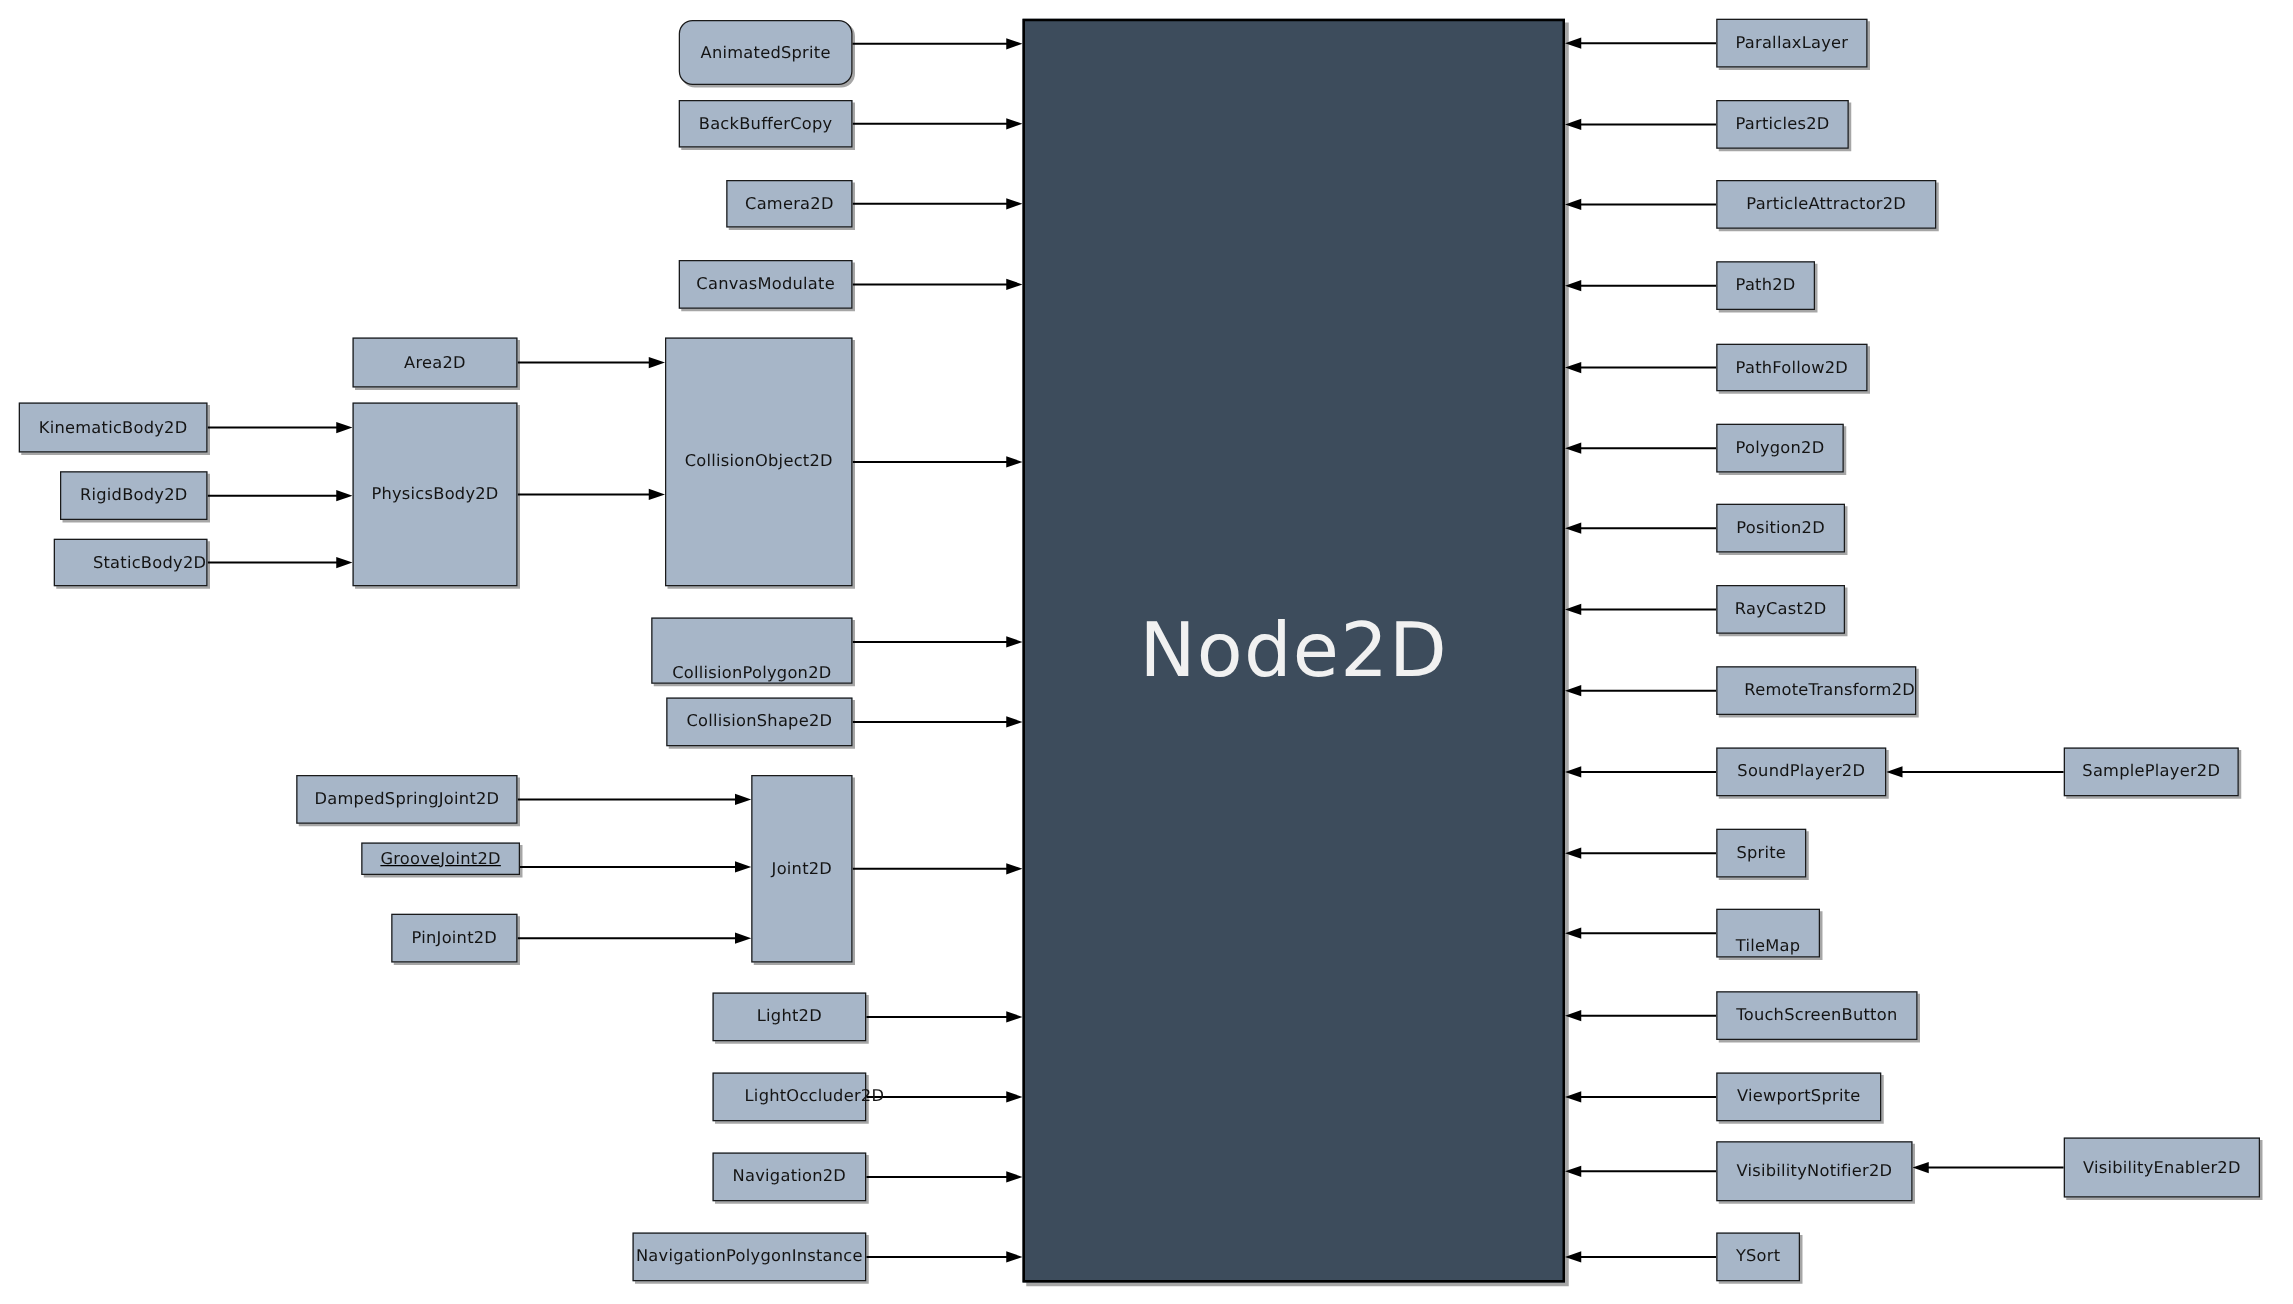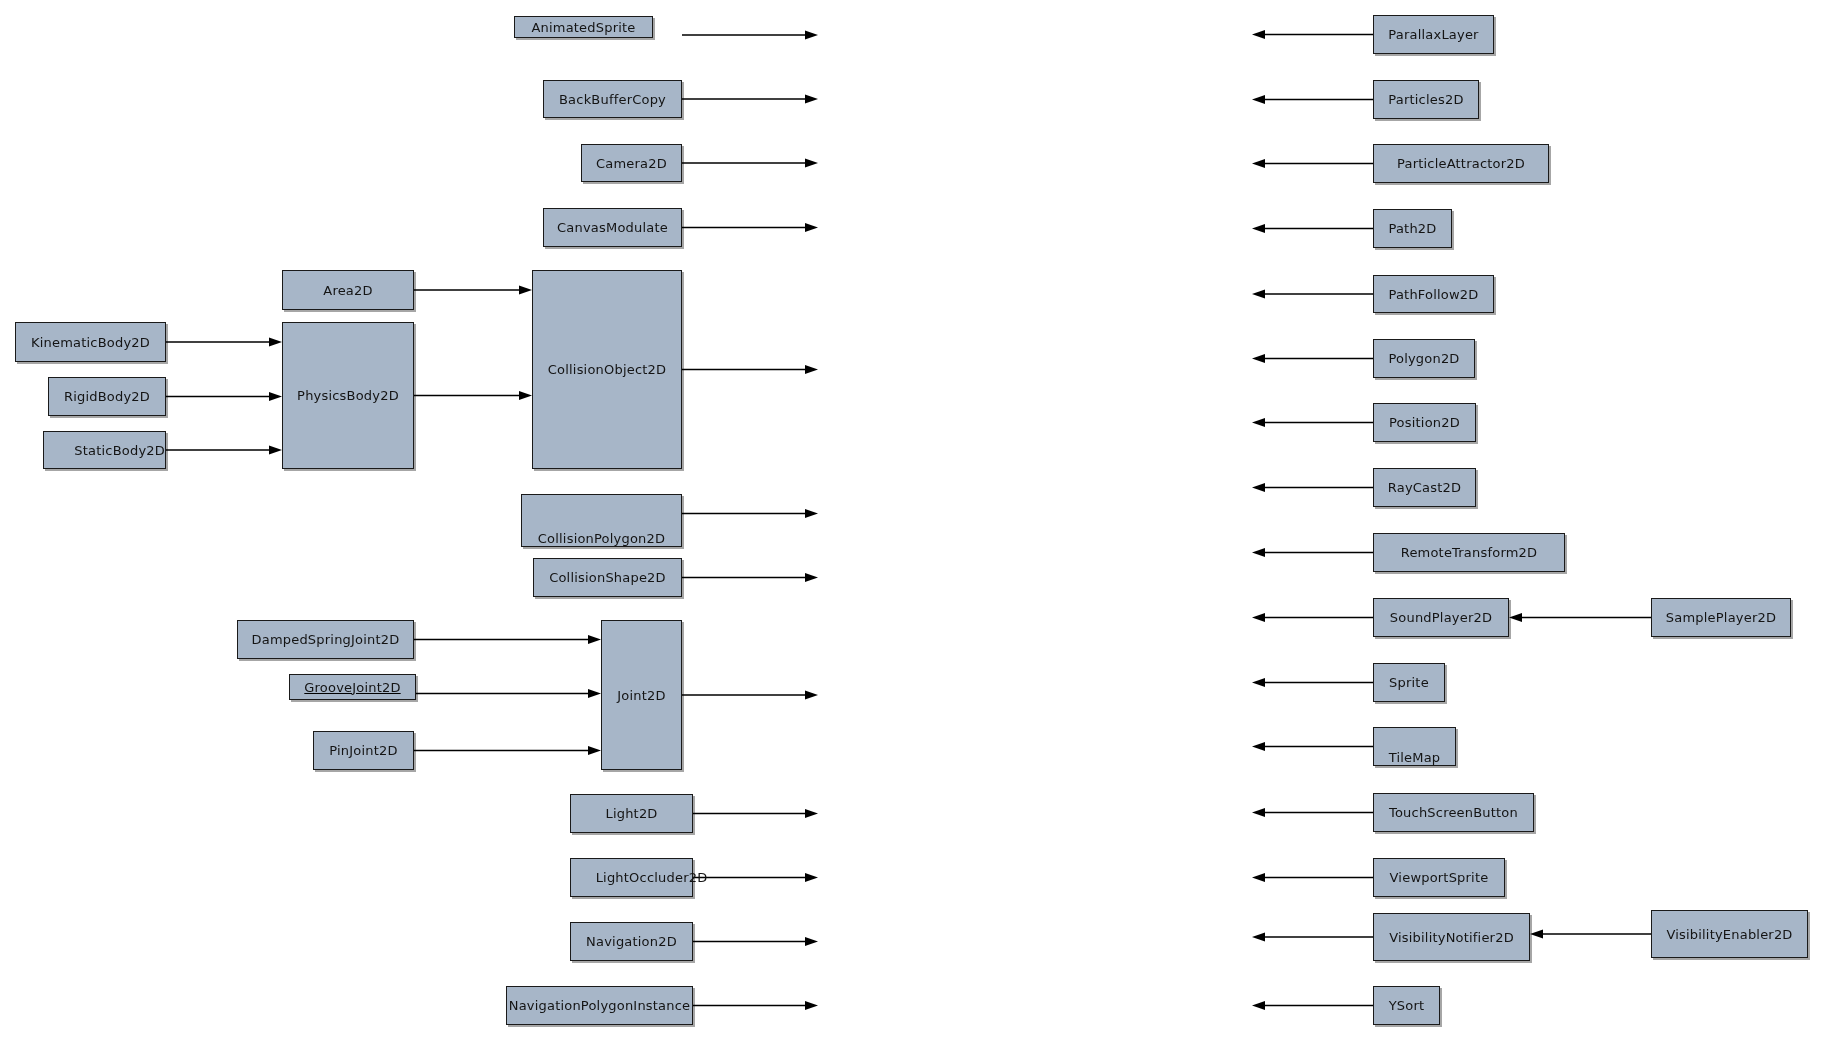--- a/index.html
+++ b/index.html
@@ -208,22 +208,25 @@
       </g>
       <g>
         <line x1="1651" y1="934" x2="1540" y2="934" stroke="#000000" stroke-width="1.6"></line>
         <polygon points="1530,934 1543,929.5 1543,938.5" fill="#000000"></polygon>
       </g>
       <g>
         <line x1="1373" y1="1005.5" x2="1262" y2="1005.5" stroke="#000000" stroke-width="1.6"></line>
         <polygon points="1252,1005.5 1265,1001 1265,1010" fill="#000000"></polygon>
       </g>
     </svg>
+  <div id="center-node" class="center-node" style="left: 818px; top: 15px; width: 434px; height: 1011px;">
+    <span>Node2D</span>
+  </div>
   <div id="boxes">
-      <div class="box" style="left: 514px; top: 16px; width: 139px; height: 22px;">
+      <div class="box" style="left: 543px; top: 16px; width: 139px; height: 52px; border-radius: 11px;">
         <span>AnimatedSprite</span>
       </div>
       <div class="box" style="left: 543px; top: 80px; width: 139px; height: 38px;">
         <span>BackBufferCopy</span>
       </div>
       <div class="box" style="left: 581px; top: 144px; width: 101px; height: 38px;">
         <span>Camera2D</span>
       </div>
       <div class="box" style="left: 543px; top: 208px; width: 139px; height: 39px;">
         <span>CanvasModulate</span>
@@ -293,21 +296,21 @@
       </div>
       <div class="box" style="left: 1373px; top: 339px; width: 102px; height: 39px;">
         <span>Polygon2D</span>
       </div>
       <div class="box" style="left: 1373px; top: 403px; width: 103px; height: 39px;">
         <span>Position2D</span>
       </div>
       <div class="box" style="left: 1373px; top: 468px; width: 103px; height: 39px;">
         <span>RayCast2D</span>
       </div>
-      <div class="box" style="left: 1373px; top: 533px; width: 192px; height: 39px;">
+      <div class="box" style="left: 1373px; top: 533px; width: 160px; height: 39px; justify-content: flex-end;">
         <span>RemoteTransform2D</span>
       </div>
       <div class="box" style="left: 1373px; top: 598px; width: 136px; height: 39px;">
         <span>SoundPlayer2D</span>
       </div>
       <div class="box" style="left: 1651px; top: 598px; width: 140px; height: 39px;">
         <span>SamplePlayer2D</span>
       </div>
       <div class="box" style="left: 1373px; top: 663px; width: 72px; height: 39px;">
         <span>Sprite</span>

